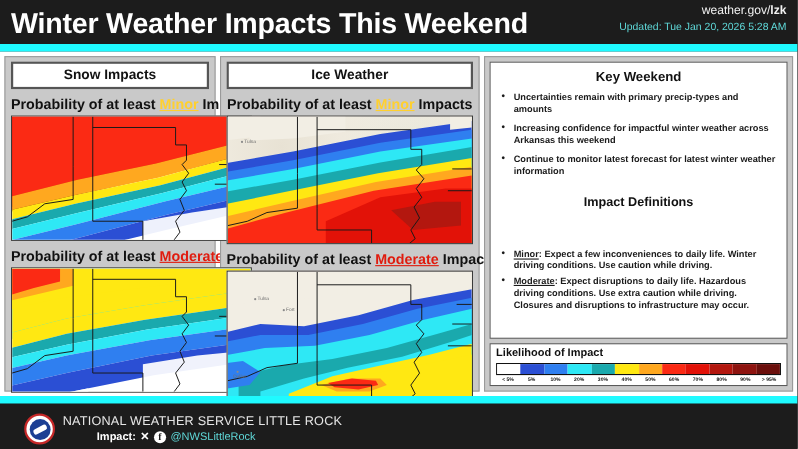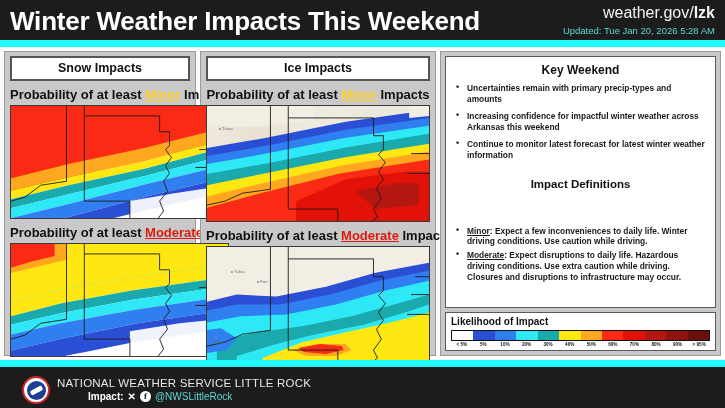--- a/index.html
+++ b/index.html
@@ -15,21 +15,21 @@
   .header {
     position: absolute; left: 0; top: 0; width: 725px; height: 40px;
     background: #1c1c1c;
   }
   .header-title {
     position: absolute; left: 10px; top: 6px;
     font-size: 26px; font-weight: bold; color: #ffffff;
     letter-spacing: -0.2px;
   }
   .header-right { position: absolute; right: 10px; top: 4px; text-align: right; }
-  .site-url { font-size: 16px; color: #f2f2f2; }
+  .site-url { font-size: 11px; color: #f2f2f2; }
   .site-url b { font-weight: bold; }
   .updated { font-size: 9.5px; color: #5fd8d8; margin-top: 3px; }
 
   .cyanbar-top {
     position: absolute; left: 0; top: 40px; width: 725px; height: 7px;
     background: #1ffaff;
   }
   .cyanbar-bottom {
     position: absolute; left: 0; top: 360px; width: 725px; height: 7px;
     background: #1ffaff;
@@ -291,21 +291,21 @@
               <path d="M160,40 L156,44 L162,52 L156,60 L160,68 L154,76 L158,86 L150,96 L154,106 L148,114"></path>
               <path d="M190,44 L219,44"></path>
               <path d="M186,62 L219,62"></path>
             </g>
           </svg>
         </div>
       </div>
     </div>
 
     <div class="map-panel panel-ice">
-      <div class="panel-title-box">Ice Impacts</div>
+      <div class="panel-title-box">Ice Weather</div>
 
       <div class="map-block">
         <div class="map-subtitle"><span>Probability of at least </span><span class="tag-minor">Minor</span><span> Impacts</span></div>
         <div class="map-frame map-ice-frame">
           <div class="terrain"></div>
           <svg class="map-canvas" viewBox="0 0 224 117" preserveAspectRatio="none">
             <defs>
                 <clipPath id="ci1">
                   <rect x="0" y="0" width="224" height="117"></rect>
                 </clipPath>

